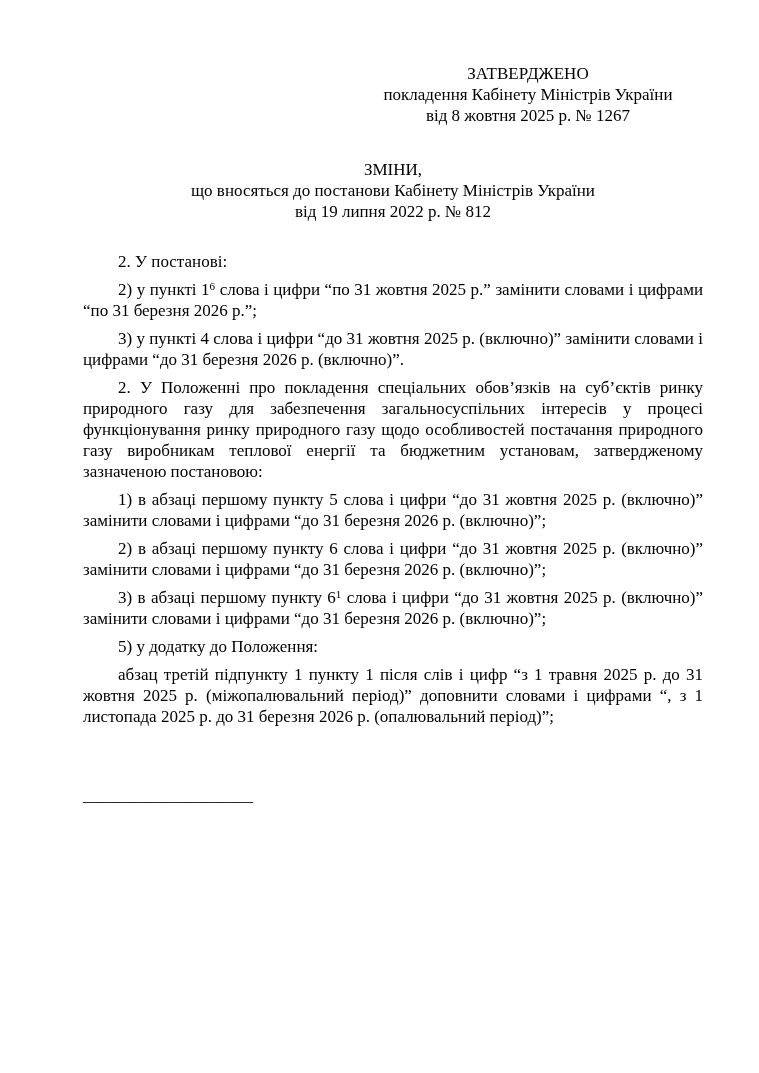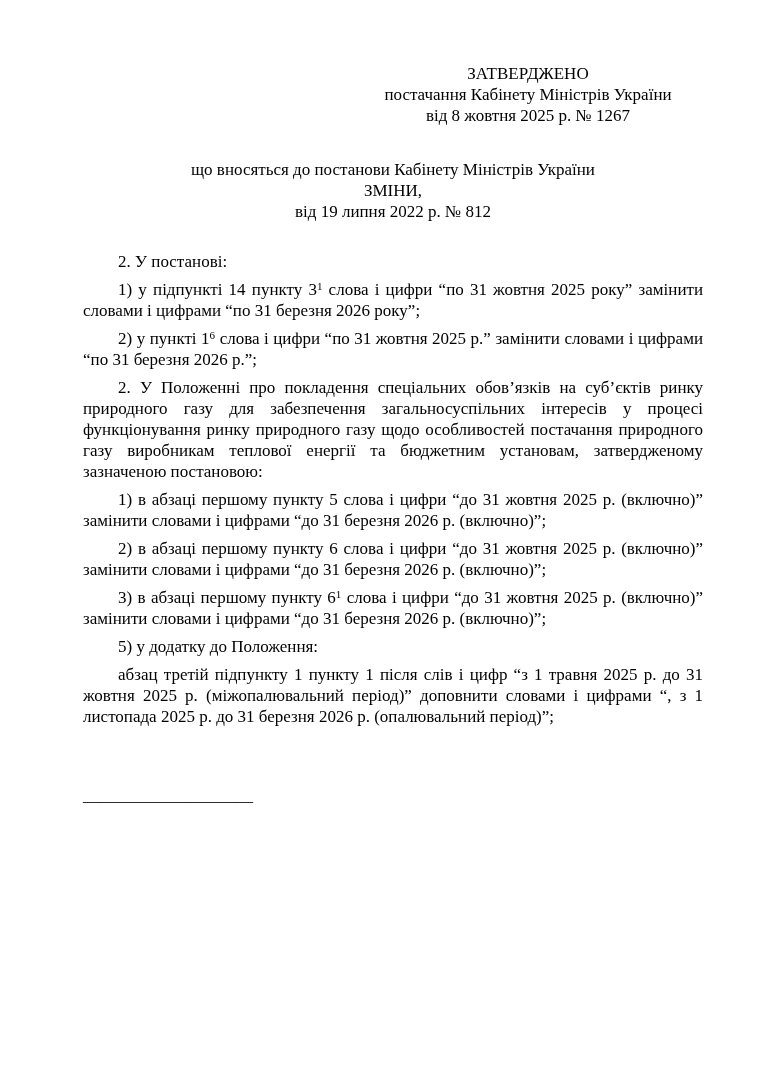--- a/index.html
+++ b/index.html
@@ -59,34 +59,34 @@
   }
 </style>
 </head>
 <body>
 
 <div class="page">
   <div class="content">
 
     <div class="approval">
       <div>ЗАТВЕРДЖЕНО</div>
-      <div>постачання Кабінету Міністрів України</div>
+      <div>покладення Кабінету Міністрів України</div>
       <div>від 8 жовтня 2025 р. № 1267</div>
     </div>
 
     <div class="doc-title">
+      <div>ЗМІНИ,</div>
       <div>що вносяться до постанови Кабінету Міністрів України</div>
-      <div>ЗМІНИ,</div>
       <div>від 19 липня 2022 р. № 812</div>
     </div>
 
     <div class="body-text">
         <p class="para"><span>2. У постанові:</span></p>
-        <p class="para"><span>1) у підпункті 14 пункту 3</span><sup>1</sup><span> слова і цифри “по 31 жовтня 2025 року” замінити словами і цифрами “по 31 березня 2026 року”;</span></p>
         <p class="para"><span>2) у пункті 1</span><sup>6</sup><span> слова і цифри “по 31 жовтня 2025 р.” замінити словами і цифрами “по 31 березня 2026 р.”;</span></p>
+        <p class="para"><span>3) у пункті 4 слова і цифри “до 31 жовтня 2025 р. (включно)” замінити словами і цифрами “до 31 березня 2026 р. (включно)”.</span></p>
         <p class="para"><span>2. У Положенні про покладення спеціальних обов’язків на суб’єктів ринку природного газу для забезпечення загальносуспільних інтересів у процесі функціонування ринку природного газу щодо особливостей постачання природного газу виробникам теплової енергії та бюджетним установам, затвердженому зазначеною постановою:</span></p>
         <p class="para"><span>1) в абзаці першому пункту 5 слова і цифри “до 31 жовтня 2025 р. (включно)” замінити словами і цифрами “до 31 березня 2026 р. (включно)”;</span></p>
         <p class="para"><span>2) в абзаці першому пункту 6 слова і цифри “до 31 жовтня 2025 р. (включно)” замінити словами і цифрами “до 31 березня 2026 р. (включно)”;</span></p>
         <p class="para"><span>3) в абзаці першому пункту 6</span><sup>1</sup><span> слова і цифри “до 31 жовтня 2025 р. (включно)” замінити словами і цифрами “до 31 березня 2026 р. (включно)”;</span></p>
         <p class="para"><span>5) у додатку до Положення:</span></p>
         <p class="para"><span>абзац третій підпункту 1 пункту 1 після слів і цифр “з 1 травня 2025 р. до 31 жовтня 2025 р. (міжопалювальний період)” доповнити словами і цифрами “, з 1 листопада 2025 р. до 31 березня 2026 р. (опалювальний період)”;</span></p>
       </div>
 
     <div class="signature">____________________</div>
 

